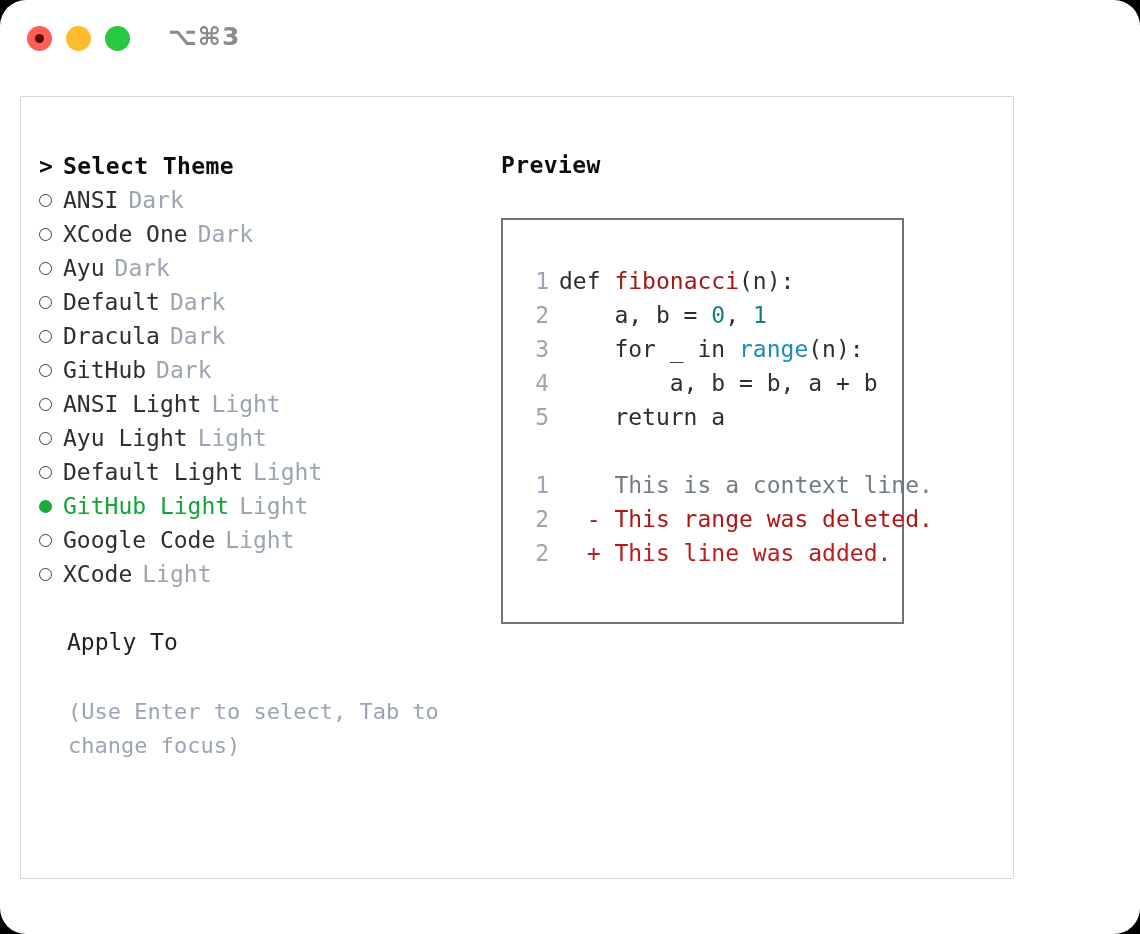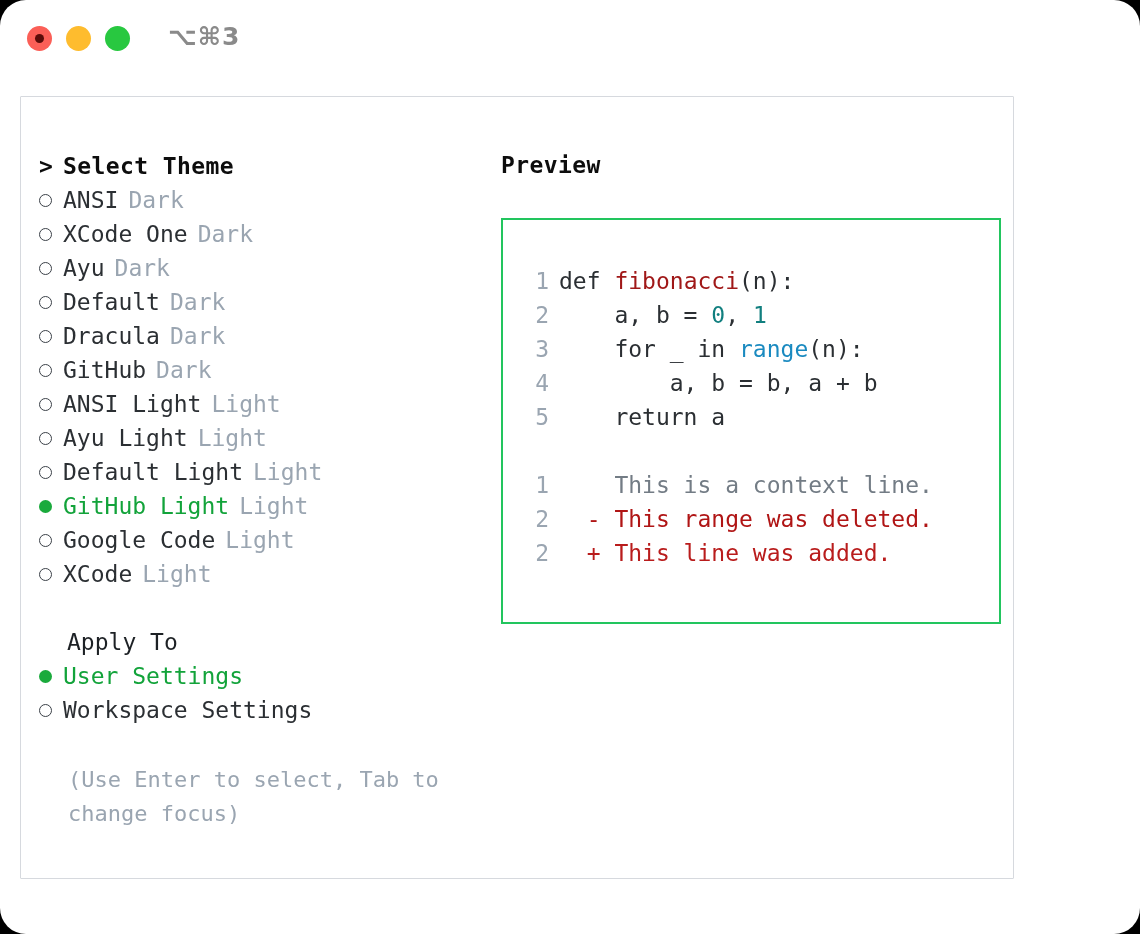--- a/index.html
+++ b/index.html
@@ -155,23 +155,23 @@
   }
   .preview-title {
     font-size: 23px;
     font-weight: bold;
     color: #0d0d0d;
     line-height: 34px;
     letter-spacing: 0.4px;
   }
   .preview-box {
     margin-top: 36px;
-    width: 500px;
+    width: 403px;
     height: 406px;
-    border: 2px solid #22c55e;
+    border: 2px solid #737373;
     box-sizing: border-box;
     background: #ffffff;
     padding: 44px 0 0 18px;
   }
   .code-line {
     font-size: 23px;
     line-height: 34px;
     white-space: pre;
     color: #2b2f33;
   }
@@ -224,24 +224,20 @@
           <div class="row selected"><span class="marker"><span class="bullet-dot filled"></span></span><span class="theme-name">GitHub Light</span><span class="variant">Light</span></div>
           <div class="row"><span class="marker"><span class="bullet-dot hollow"></span></span><span class="theme-name">Google Code</span><span class="variant">Light</span></div>
           <div class="row"><span class="marker"><span class="bullet-dot hollow"></span></span><span class="theme-name">XCode</span><span class="variant">Light</span></div>
         </div>
 
       <div class="spacer-sm"></div>
 
       <div class="row">
         <span class="section-label">Apply To</span>
       </div>
-      <div id="apply-list">
-          <div class="row selected"><span class="marker"><span class="bullet-dot filled"></span></span><span class="theme-name">User Settings</span></div>
-          <div class="row"><span class="marker"><span class="bullet-dot hollow"></span></span><span class="theme-name">Workspace Settings</span></div>
-        </div>
 
       <div class="spacer-md"></div>
 
       <div class="hint">(Use Enter to select, Tab to change focus)</div>
     </div>
 
     <div class="right-col">
       <div class="preview-title">Preview</div>
       <div class="preview-box">
         <div id="code-block">

